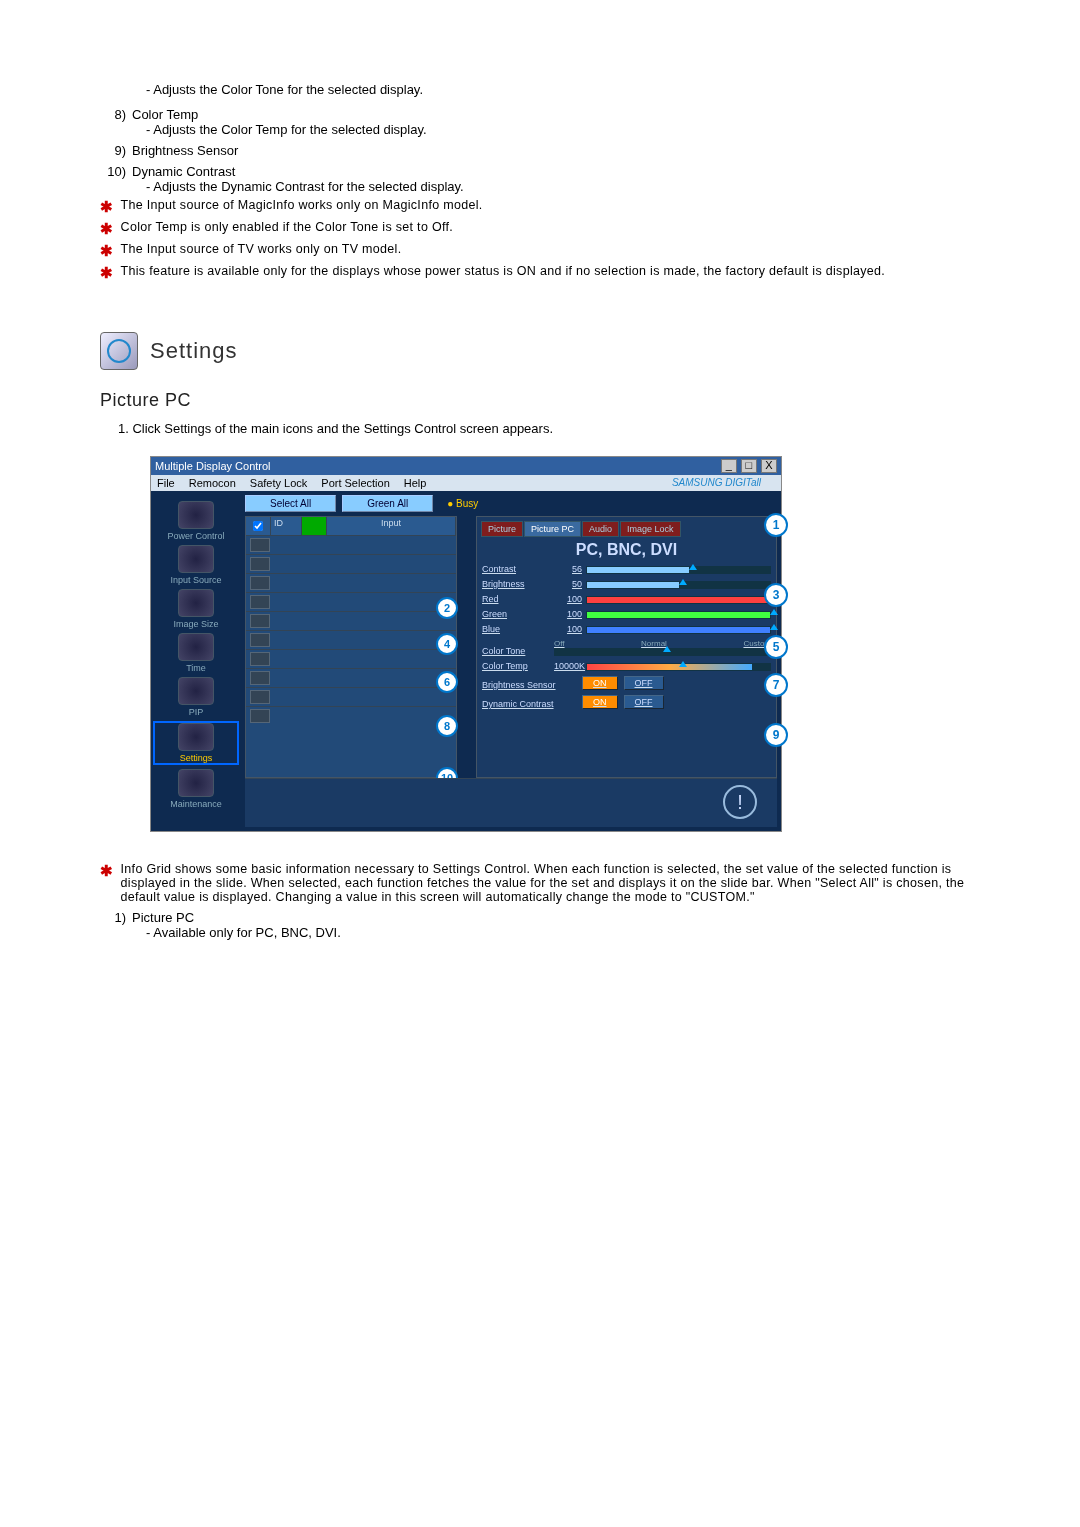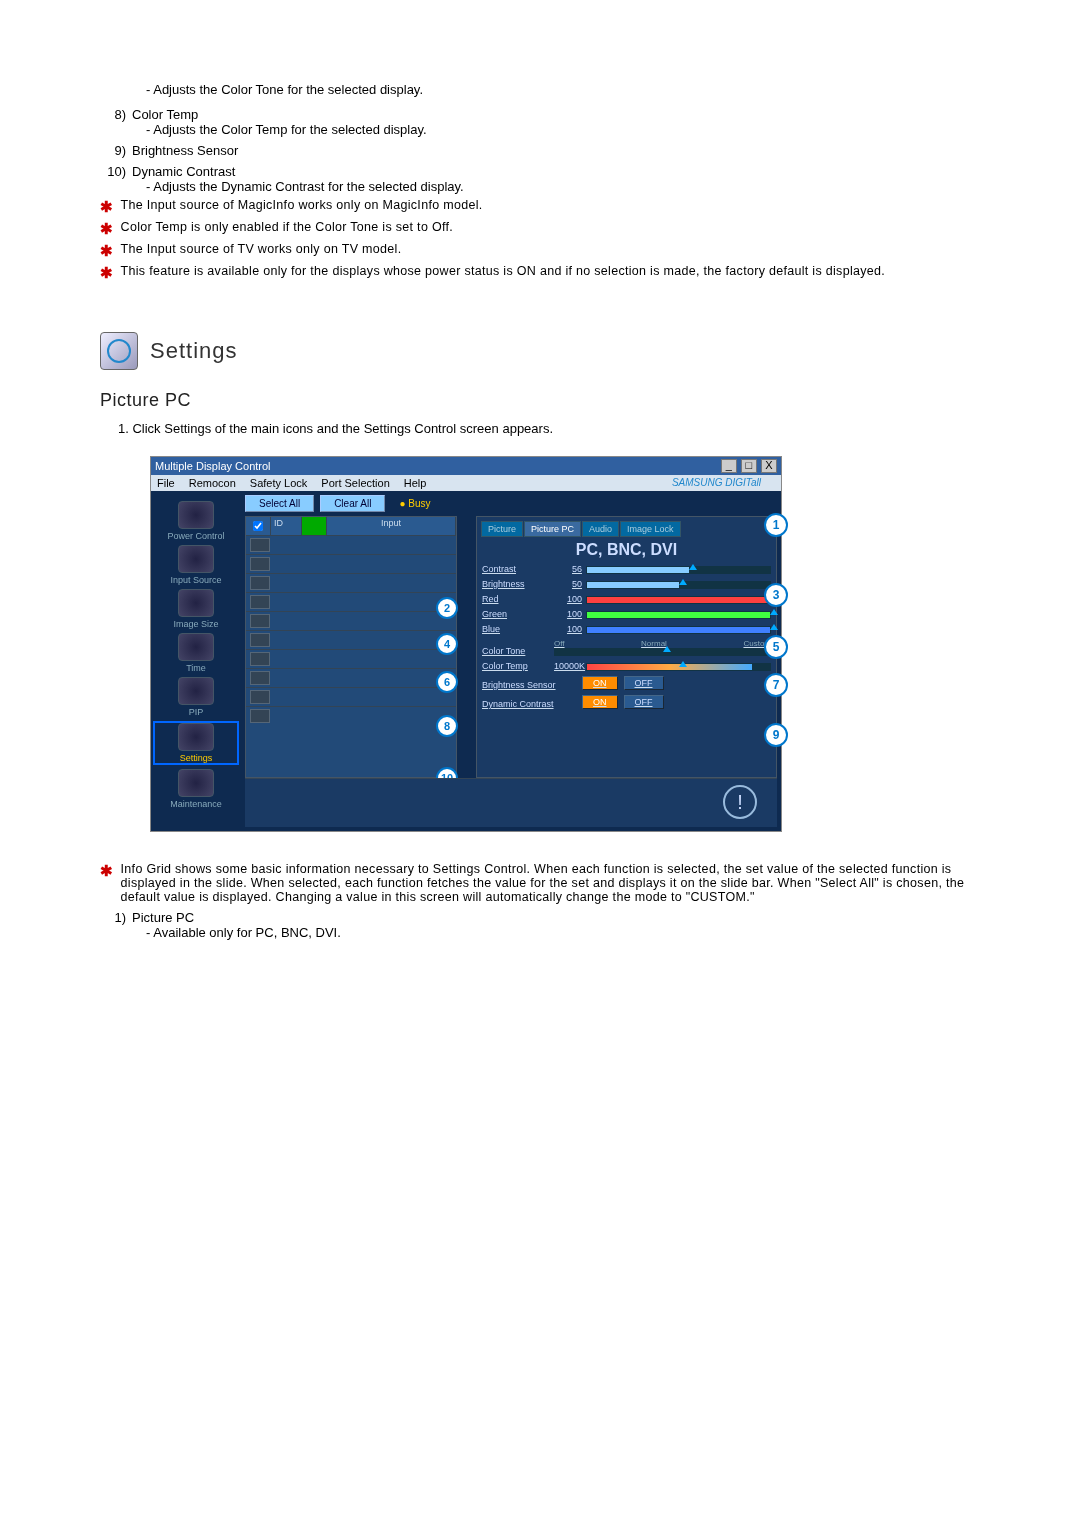--- a/index.html
+++ b/index.html
@@ -37,32 +37,32 @@
   .menubar{background:#d8e4f0;color:#000;padding:2px 6px;font-size:11px;}
   .menubar span{margin-right:14px;}
   .brand{float:right;color:#28c;font-style:italic;font-size:10px;}
   .app-body{display:flex;background:#0e2a50;}
   .sidebar{width:90px;background:#0e2a50;padding:6px 0;}
   .side-item{text-align:center;margin:4px 0;color:#8ab;font-size:9px;}
   .side-item .ic{width:34px;height:26px;margin:0 auto 2px;border:1px solid #456;border-radius:4px;background:radial-gradient(circle,#224,#446);}
   .side-item.sel{border:2px solid #06f;color:#fc0;margin:2px;}
   .main{flex:1;padding:4px;}
   .toprow{display:flex;align-items:center;gap:6px;margin-bottom:4px;}
-  .btn3d{background:#8cf;color:#003;border:1px outset #acf;padding:2px 13px;font-size:10px;}
+  .btn3d{background:#8cf;color:#003;border:1px outset #acf;padding:2px 24px;font-size:10px;}
   .busy{margin-left:8px;color:#fc0;}
   .content{display:flex;gap:19px;}
   .grid{background:#224a78;border:1px solid #456;width:210px;height:260px;position:relative;}
   .ghead{background:#2a5a90;display:flex;font-size:9px;}
   .ghead div{border-right:1px solid #345;padding:1px 3px;}
   .grow{display:flex;border-top:1px solid #345;height:18px;align-items:center;}
   .gcell{width:18px;height:12px;border:1px solid #567;background:#345;margin:1px 4px;}
   .callout{position:absolute;right:-2px;width:18px;height:18px;border:2px solid #07c;border-radius:50%;background:#fff;color:#07c;font-weight:bold;text-align:center;line-height:18px;font-size:11px;}
   .panel{flex:1;background:#1a3a64;border:1px solid #456;padding:4px;position:relative;}
   .tabs{display:flex;gap:1px;margin-bottom:4px;}
-  .tab{background:#0369a1;padding:2px 6px;font-size:9px;color:#acd;border:1px solid #356;}
+  .tab{background:#7f1d1d;padding:2px 6px;font-size:9px;color:#acd;border:1px solid #356;}
   .tab.act{background:#3a6aa0;color:#fff;}
   .mode{text-align:center;color:#cdf;font-weight:bold;font-size:16px;margin:4px 0;}
   .slider-row{display:flex;align-items:flex-end;margin:5px 1px;font-size:9px;text-decoration:underline;}
   .slider-row .lab{width:72px;color:#cdf;}
   .slider-row .val{width:28px;text-align:right;color:#cdf;margin-right:4px;}
   .bar{flex:1;height:6px;border:1px solid #134;background:#134;position:relative;}
   .bar .fill{position:absolute;top:0;bottom:0;left:0;}
   .bar .mark{position:absolute;top:-3px;width:0;height:0;border-left:4px solid transparent;border-right:4px solid transparent;border-bottom:6px solid #0af;}
   .tonelabels{display:flex;justify-content:space-between;font-size:8px;color:#8ab;}
   .onoff{display:flex;gap:6px;}
@@ -132,21 +132,21 @@
         <div class="side-item"><div class="ic"></div>Input Source</div>
         <div class="side-item"><div class="ic"></div>Image Size</div>
         <div class="side-item"><div class="ic"></div>Time</div>
         <div class="side-item"><div class="ic"></div>PIP</div>
         <div class="side-item sel"><div class="ic"></div>Settings</div>
         <div class="side-item"><div class="ic"></div>Maintenance</div>
       </div>
     <div class="main">
       <div class="toprow">
         <span class="btn3d">Select All</span>
-        <span class="btn3d">Clear All</span>
+        <span class="btn3d">Green All</span>
         <span class="busy">● <span>Busy</span></span>
       </div>
       <div class="content">
         <div class="grid" id="grid">
           <div class="ghead">
             <div style="width:18px"><input type="checkbox" checked="" style="width: 10px; height: 10px;"></div>
             <div style="width:24px">ID</div>
             <div style="width:18px;background:#0a0">&nbsp;</div>
             <div style="flex:1;text-align:center">Input</div>
           </div>

